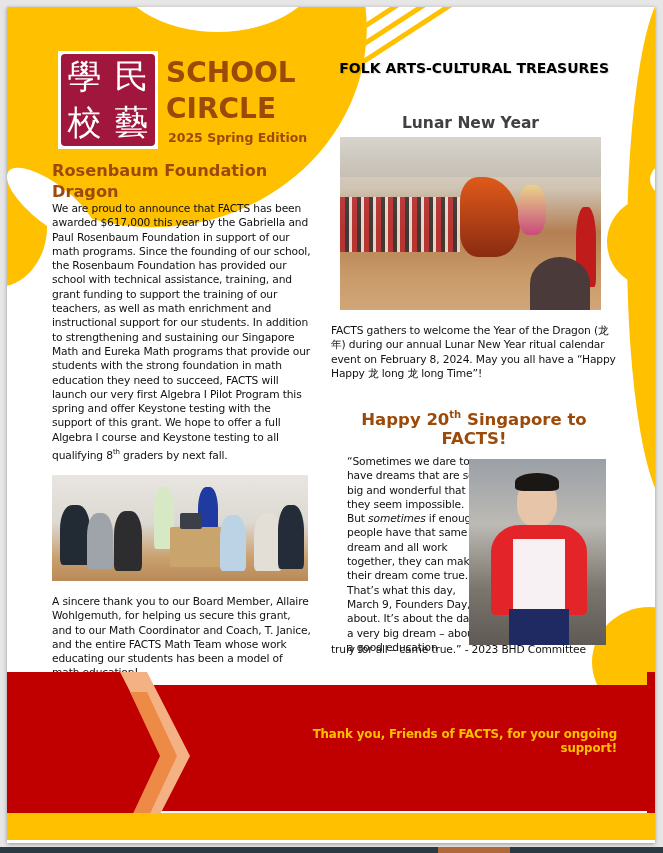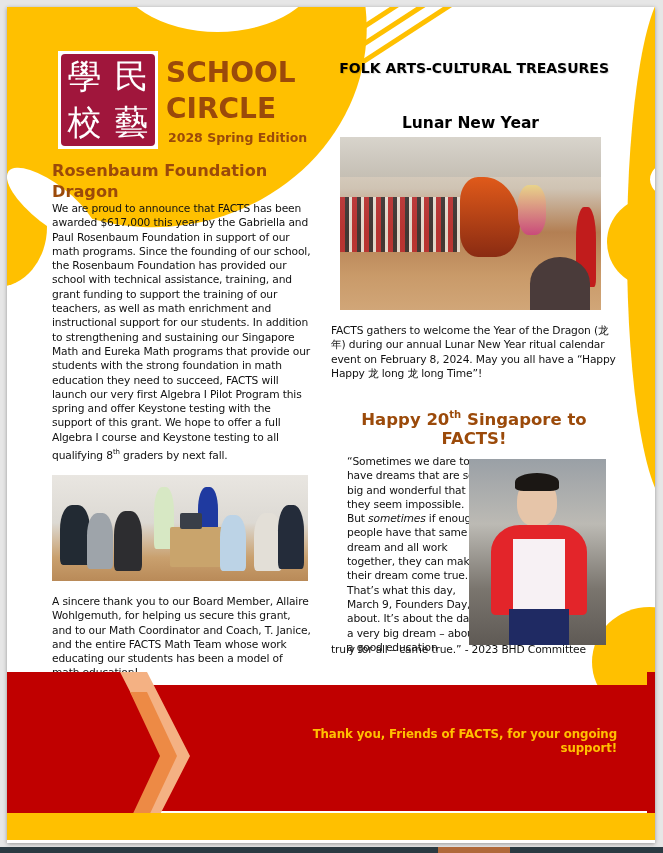--- a/index.html
+++ b/index.html
@@ -82,21 +82,21 @@
     .photo-math { left: 45px; top: 468px; width: 256px; height: 106px;
       background: linear-gradient(180deg, #e9e6e1 0%, #dcd9d3 45%, #c9a06e 78%, #b98a58 100%); }
     .photo-lunar { left: 333px; top: 130px; width: 261px; height: 173px;
       background: linear-gradient(180deg, #e5ddd2 0%, #cfc3b3 30%, #b37f53 55%, #c99a69 80%, #d1a678 100%); }
     .photo-girl { left: 462px; top: 452px; width: 137px; height: 186px;
       background: linear-gradient(180deg, #9aa0a6 0%, #bcbab4 35%, #7a756e 70%, #5f5a55 100%); }
 
     .thanks-text { position: absolute; left: 45px; top: 588px; width: 260px; }
 
     
-    .lunar-title { position: absolute; left: 333px; top: 107px; width: 261px; text-align: center; color: #000000; font-weight: bold; font-size: 15.5px; }
+    .lunar-title { position: absolute; left: 333px; top: 107px; width: 261px; text-align: center; color: #404040; font-weight: bold; font-size: 15.5px; }
     .lunar-text { position: absolute; left: 324px; top: 317px; width: 290px; }
     .bday-title { position: absolute; left: 322px; top: 402px; width: 290px; text-align: center; color: #9b4a0a; font-weight: bold; font-size: 16.5px; }
     .bday-title sup { font-size: 10px; }
     .quote-text { position: absolute; left: 324px; top: 448px; width: 138px; margin-left: 16px; }
     .quote-tail { position: absolute; left: 324px; top: 636px; width: 320px; white-space: nowrap; }
 
     
     .banner-left { position: absolute; left: 0; top: 665px; width: 140px; height: 168px; background: #c00000; }
     .banner-main { position: absolute; left: 140px; top: 678px; width: 500px; height: 126px; background: #c00000; }
     .banner-right-edge { position: absolute; left: 640px; top: 665px; width: 8px; height: 168px; background: #c00000; }
@@ -134,21 +134,21 @@
       <span>學</span>
       <span>民</span>
       <span>校</span>
       <span>藝</span>
     </div>
   </div>
   <div class="title">
     <div>SCHOOL</div>
     <div>CIRCLE</div>
   </div>
-  <div class="edition">2028 Spring Edition</div>
+  <div class="edition">2025 Spring Edition</div>
   <div class="school-name">
     <div>FOLK ARTS-CULTURAL TREASURES</div>
   </div>
 
   <div class="left-col">
     <div class="section-title">
       <div>Rosenbaum Foundation Dragon</div>
     </div>
     <p class="body-text"><span>We are proud to announce that FACTS has been awarded $617,000 this year by the Gabriella and Paul Rosenbaum Foundation in support of our math programs. Since the founding of our school, the Rosenbaum Foundation has provided our school with technical assistance, training, and grant funding to support the training of our teachers, as well as math enrichment and instructional support for our students. In addition to strengthening and sustaining our Singapore Math and Eureka Math programs that provide our students with the strong foundation in math education they need to succeed, FACTS will launch our very first Algebra I Pilot Program this spring and offer Keystone testing with the support of this grant. We hope to offer a full Algebra I course and Keystone testing to all qualifying 8</span><sup style="font-size:7px;">th</sup><span> graders by next fall.</span></p>
   </div>

